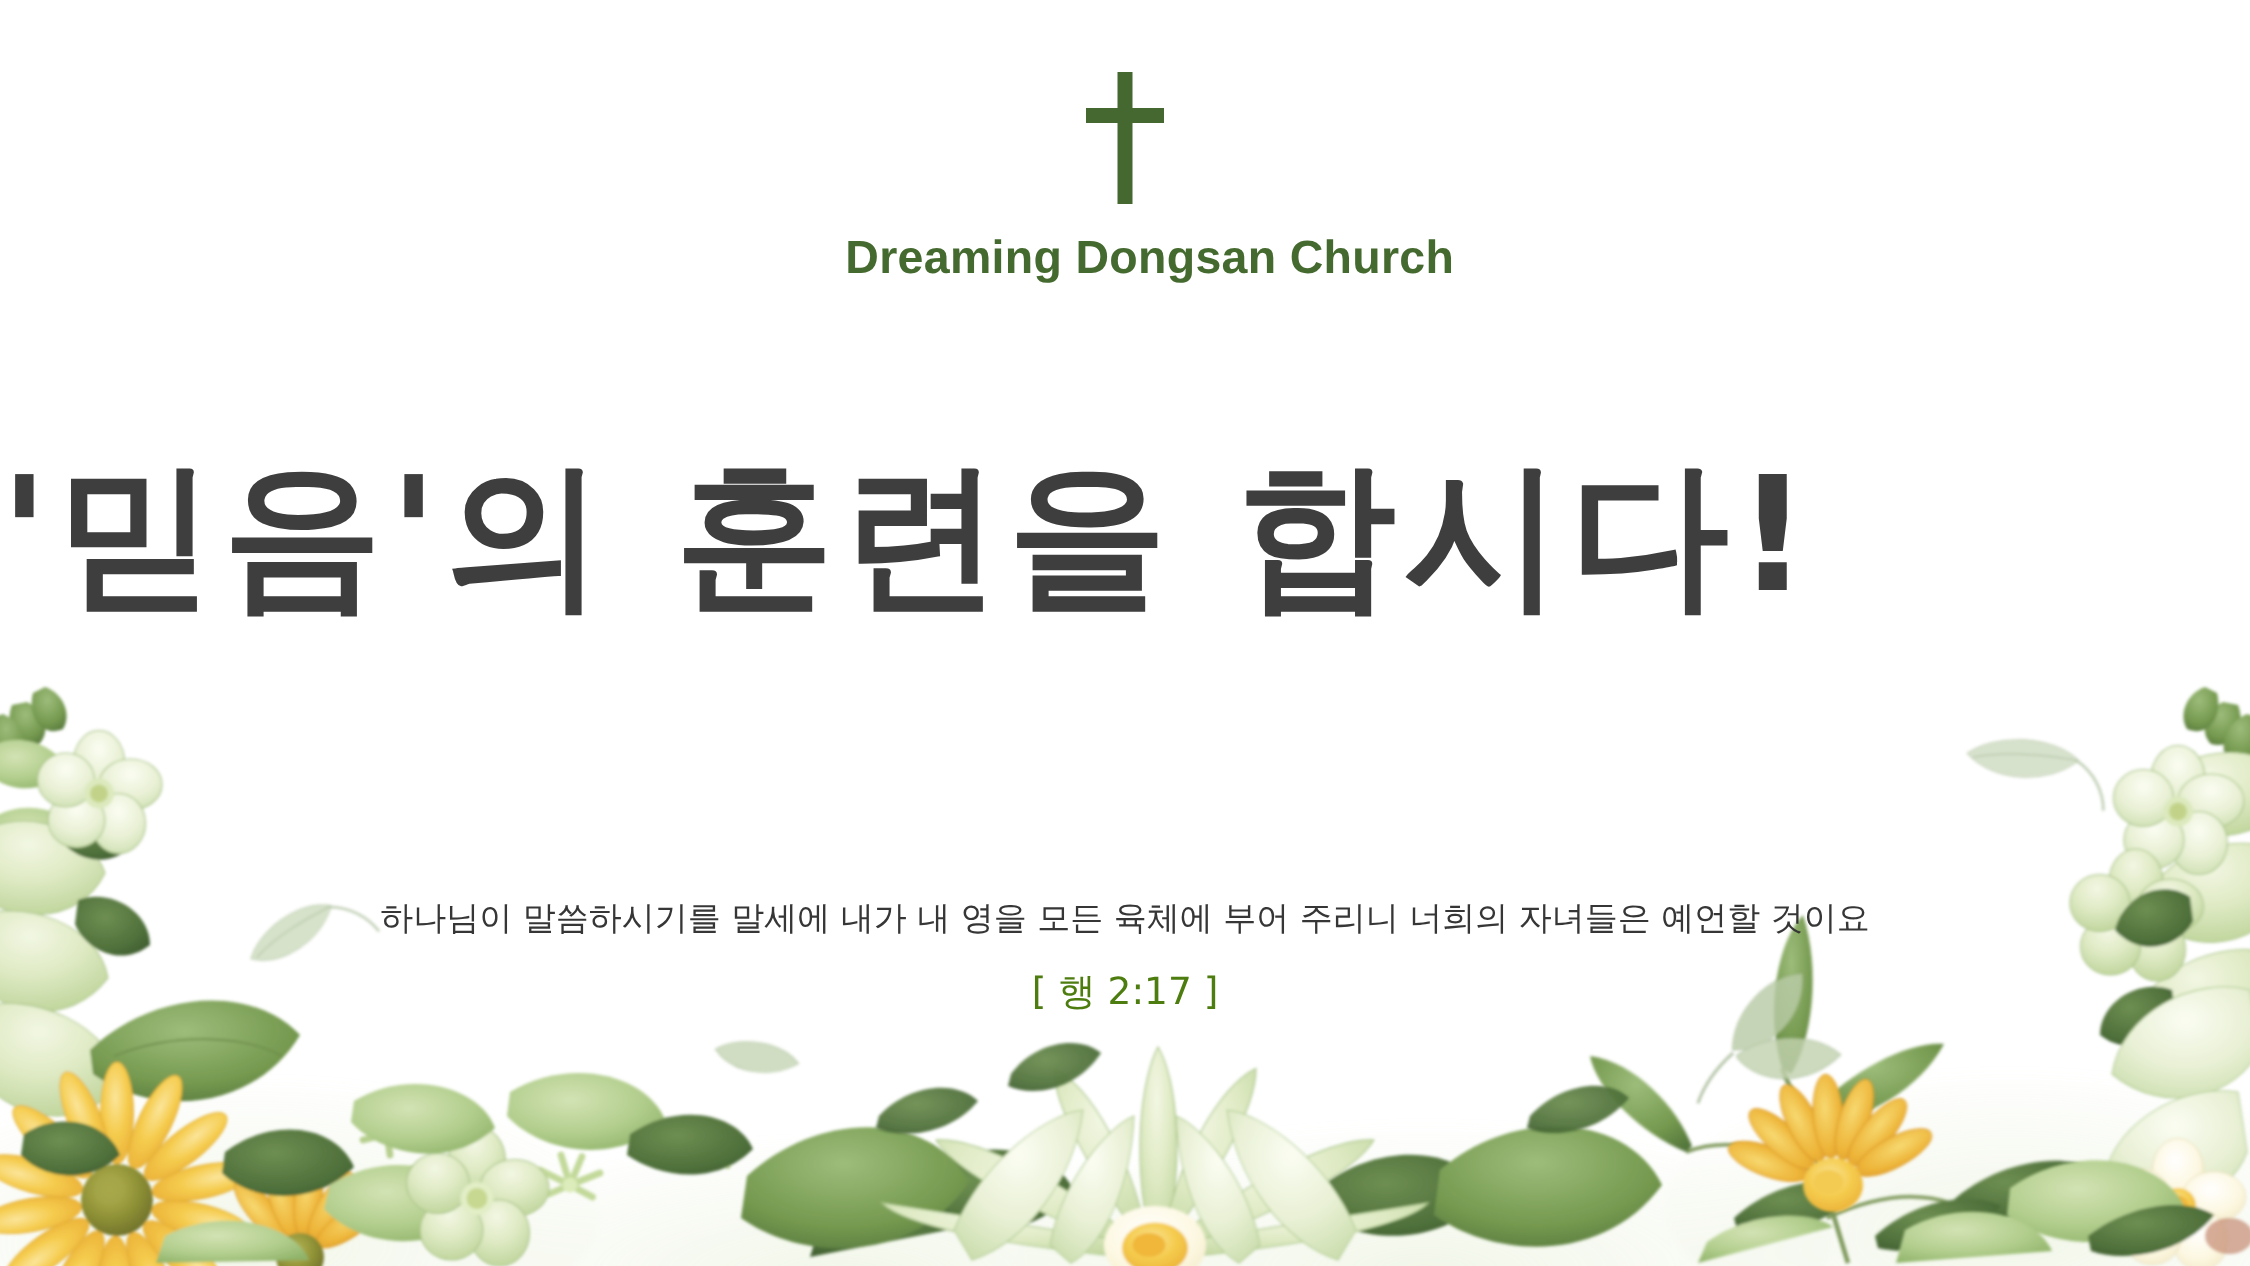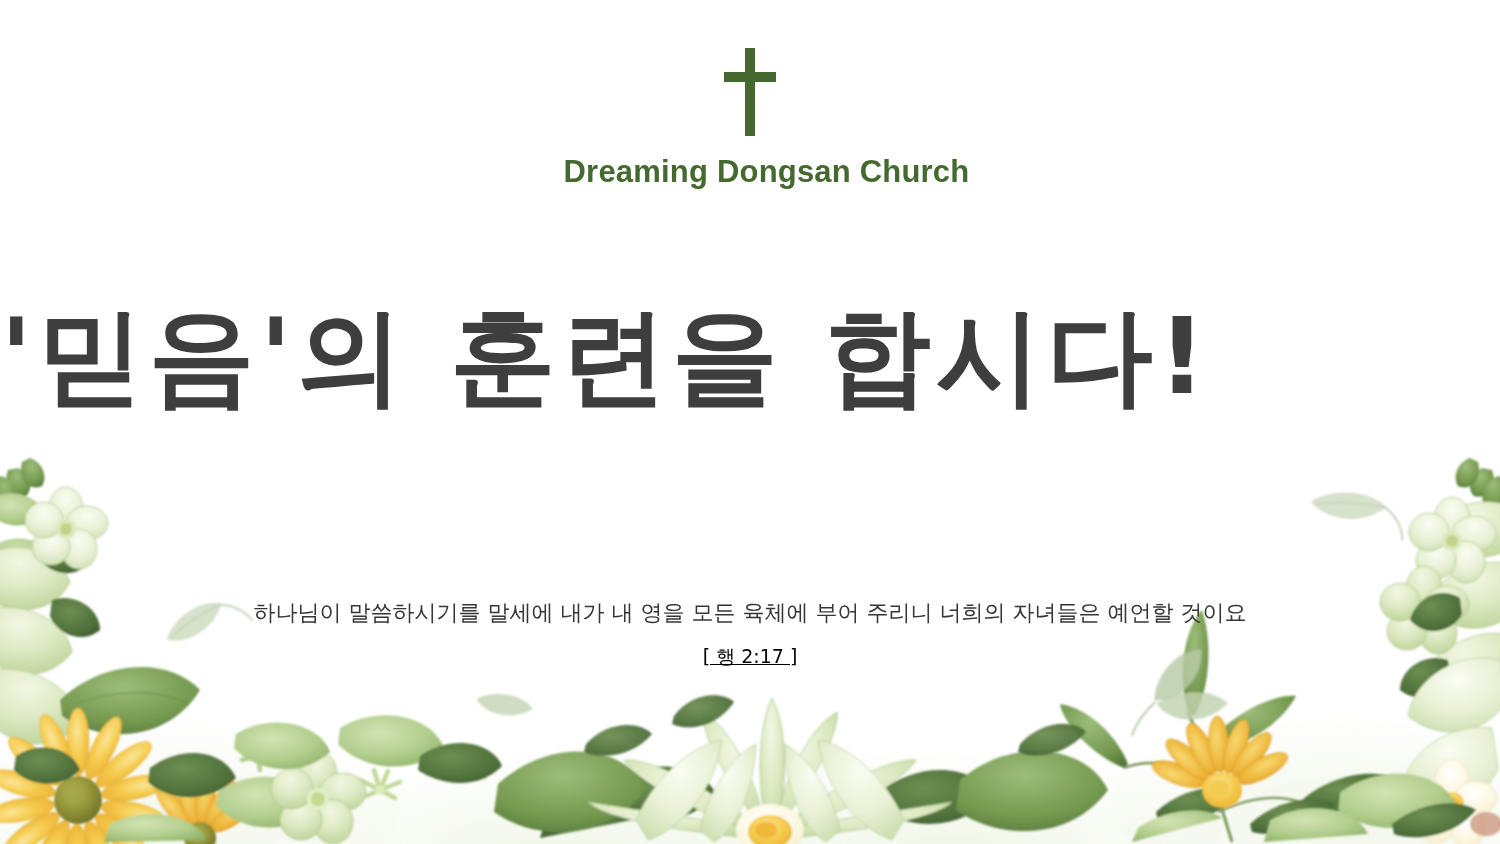--- a/index.html
+++ b/index.html
@@ -76,24 +76,23 @@
     font-family: "DejaVu Sans", "Liberation Sans", sans-serif;
     font-size: 22px;
     font-weight: 500;
     line-height: 34px;
     color: #363636;
     white-space: nowrap;
   }
   .scripture-ref {
     margin-top: 14px;
     font-family: "DejaVu Sans", "Liberation Sans", sans-serif;
-    font-size: 19px;
+    font-size: 25px;
     font-weight: 500;
-    color: #000000;
-    text-decoration: underline;
+    color: #4d7c0f;
   }
 
   
   .floral-layer {
     position: absolute;
     left: 0;
     top: 0;
     width: 1500px;
     height: 844px;
     z-index: 5;

